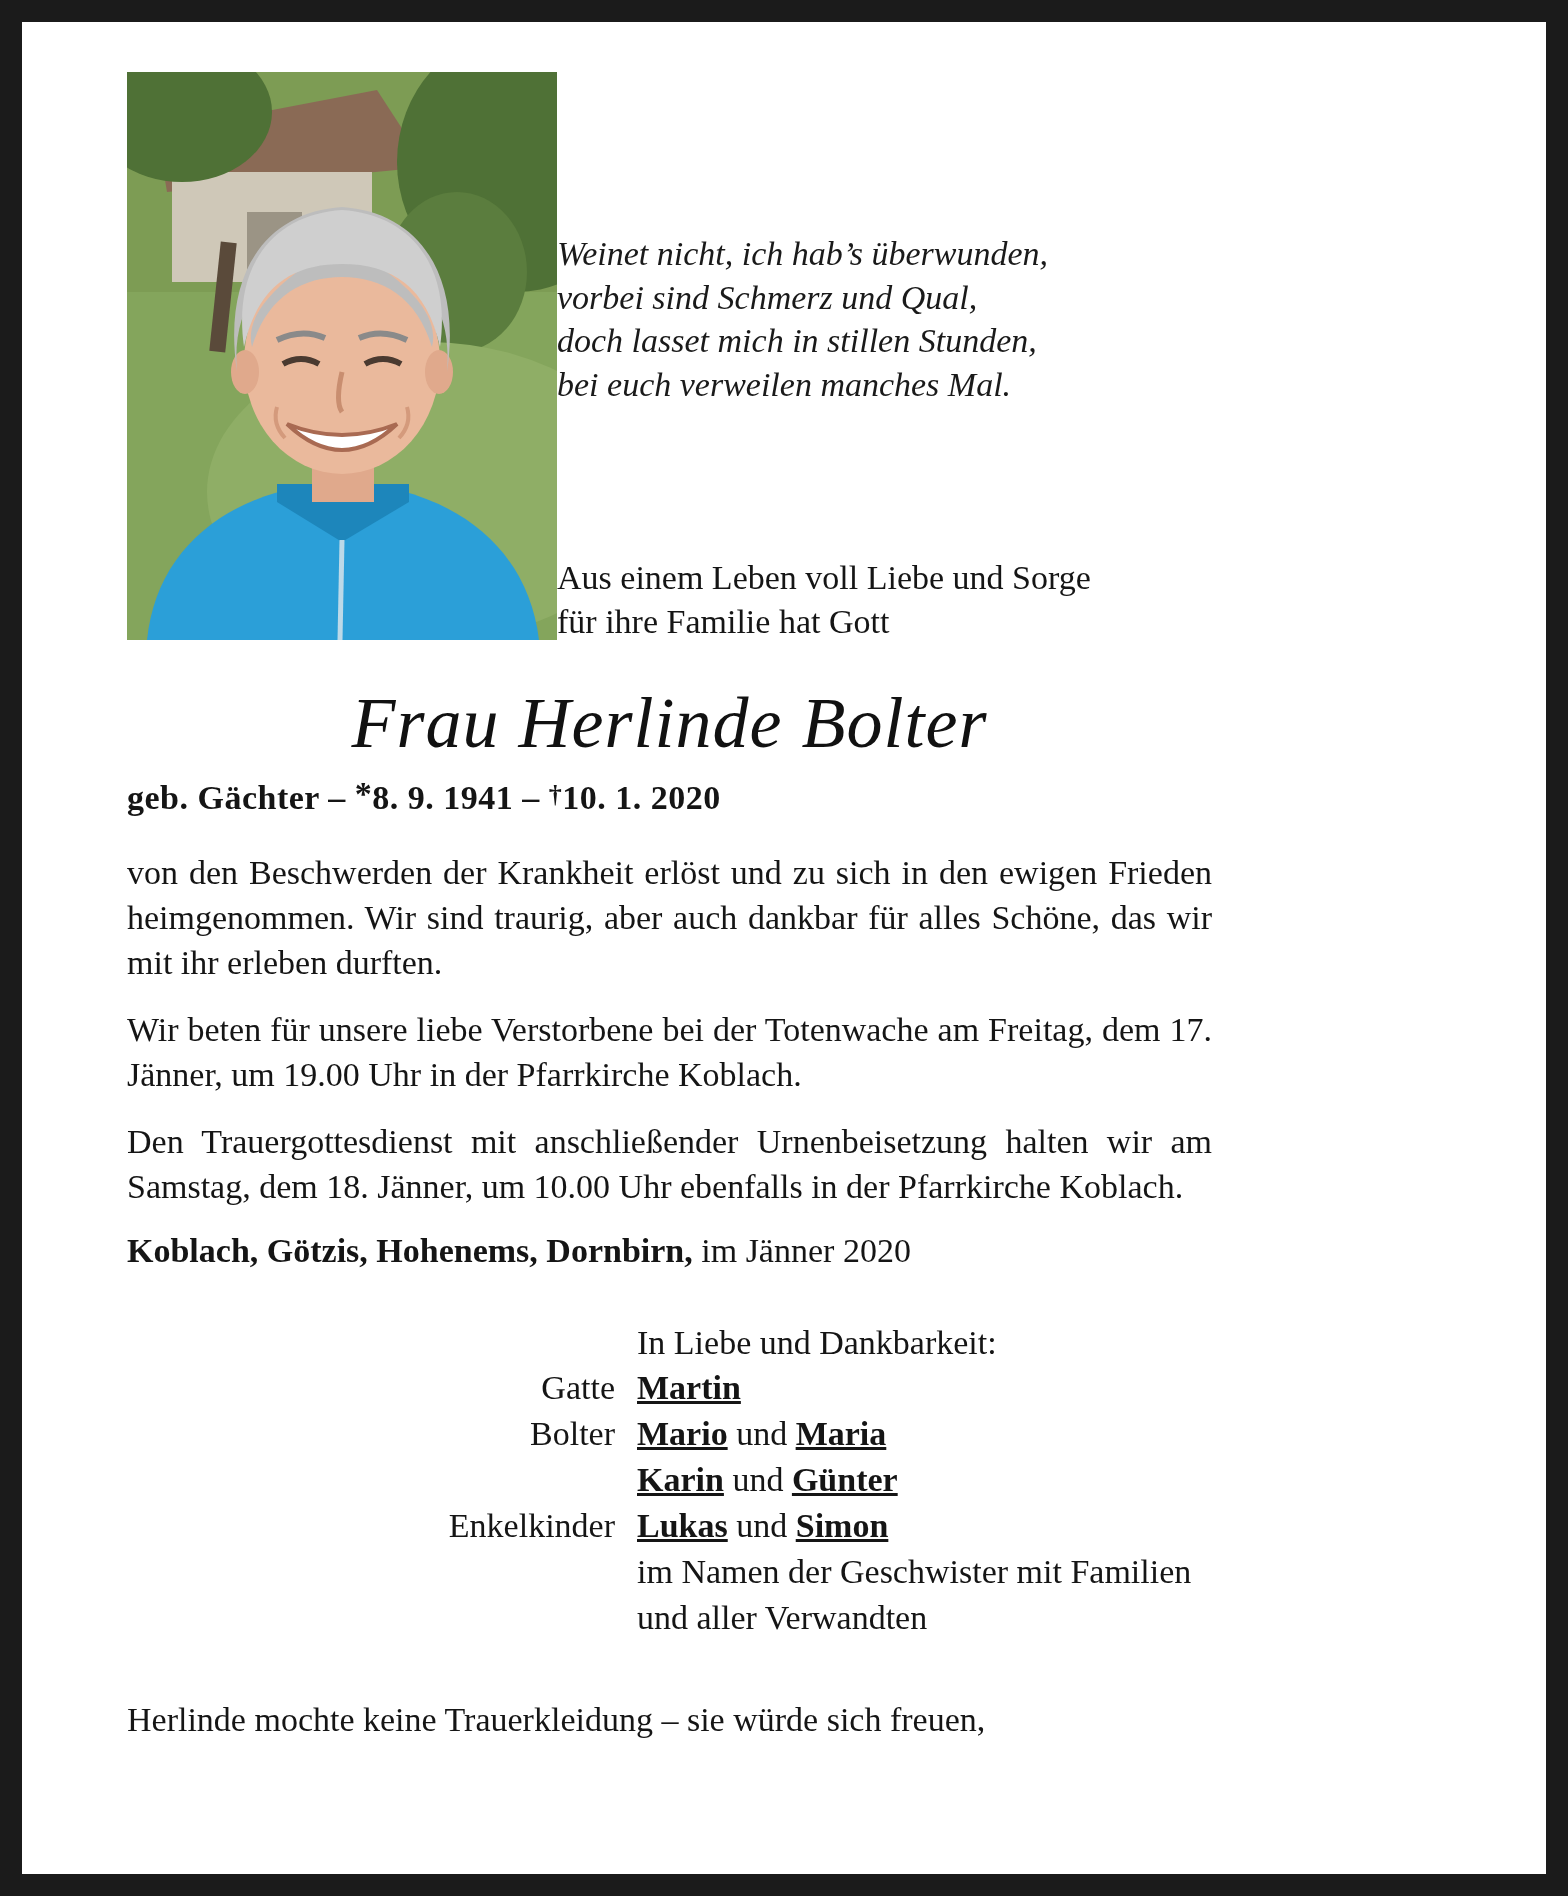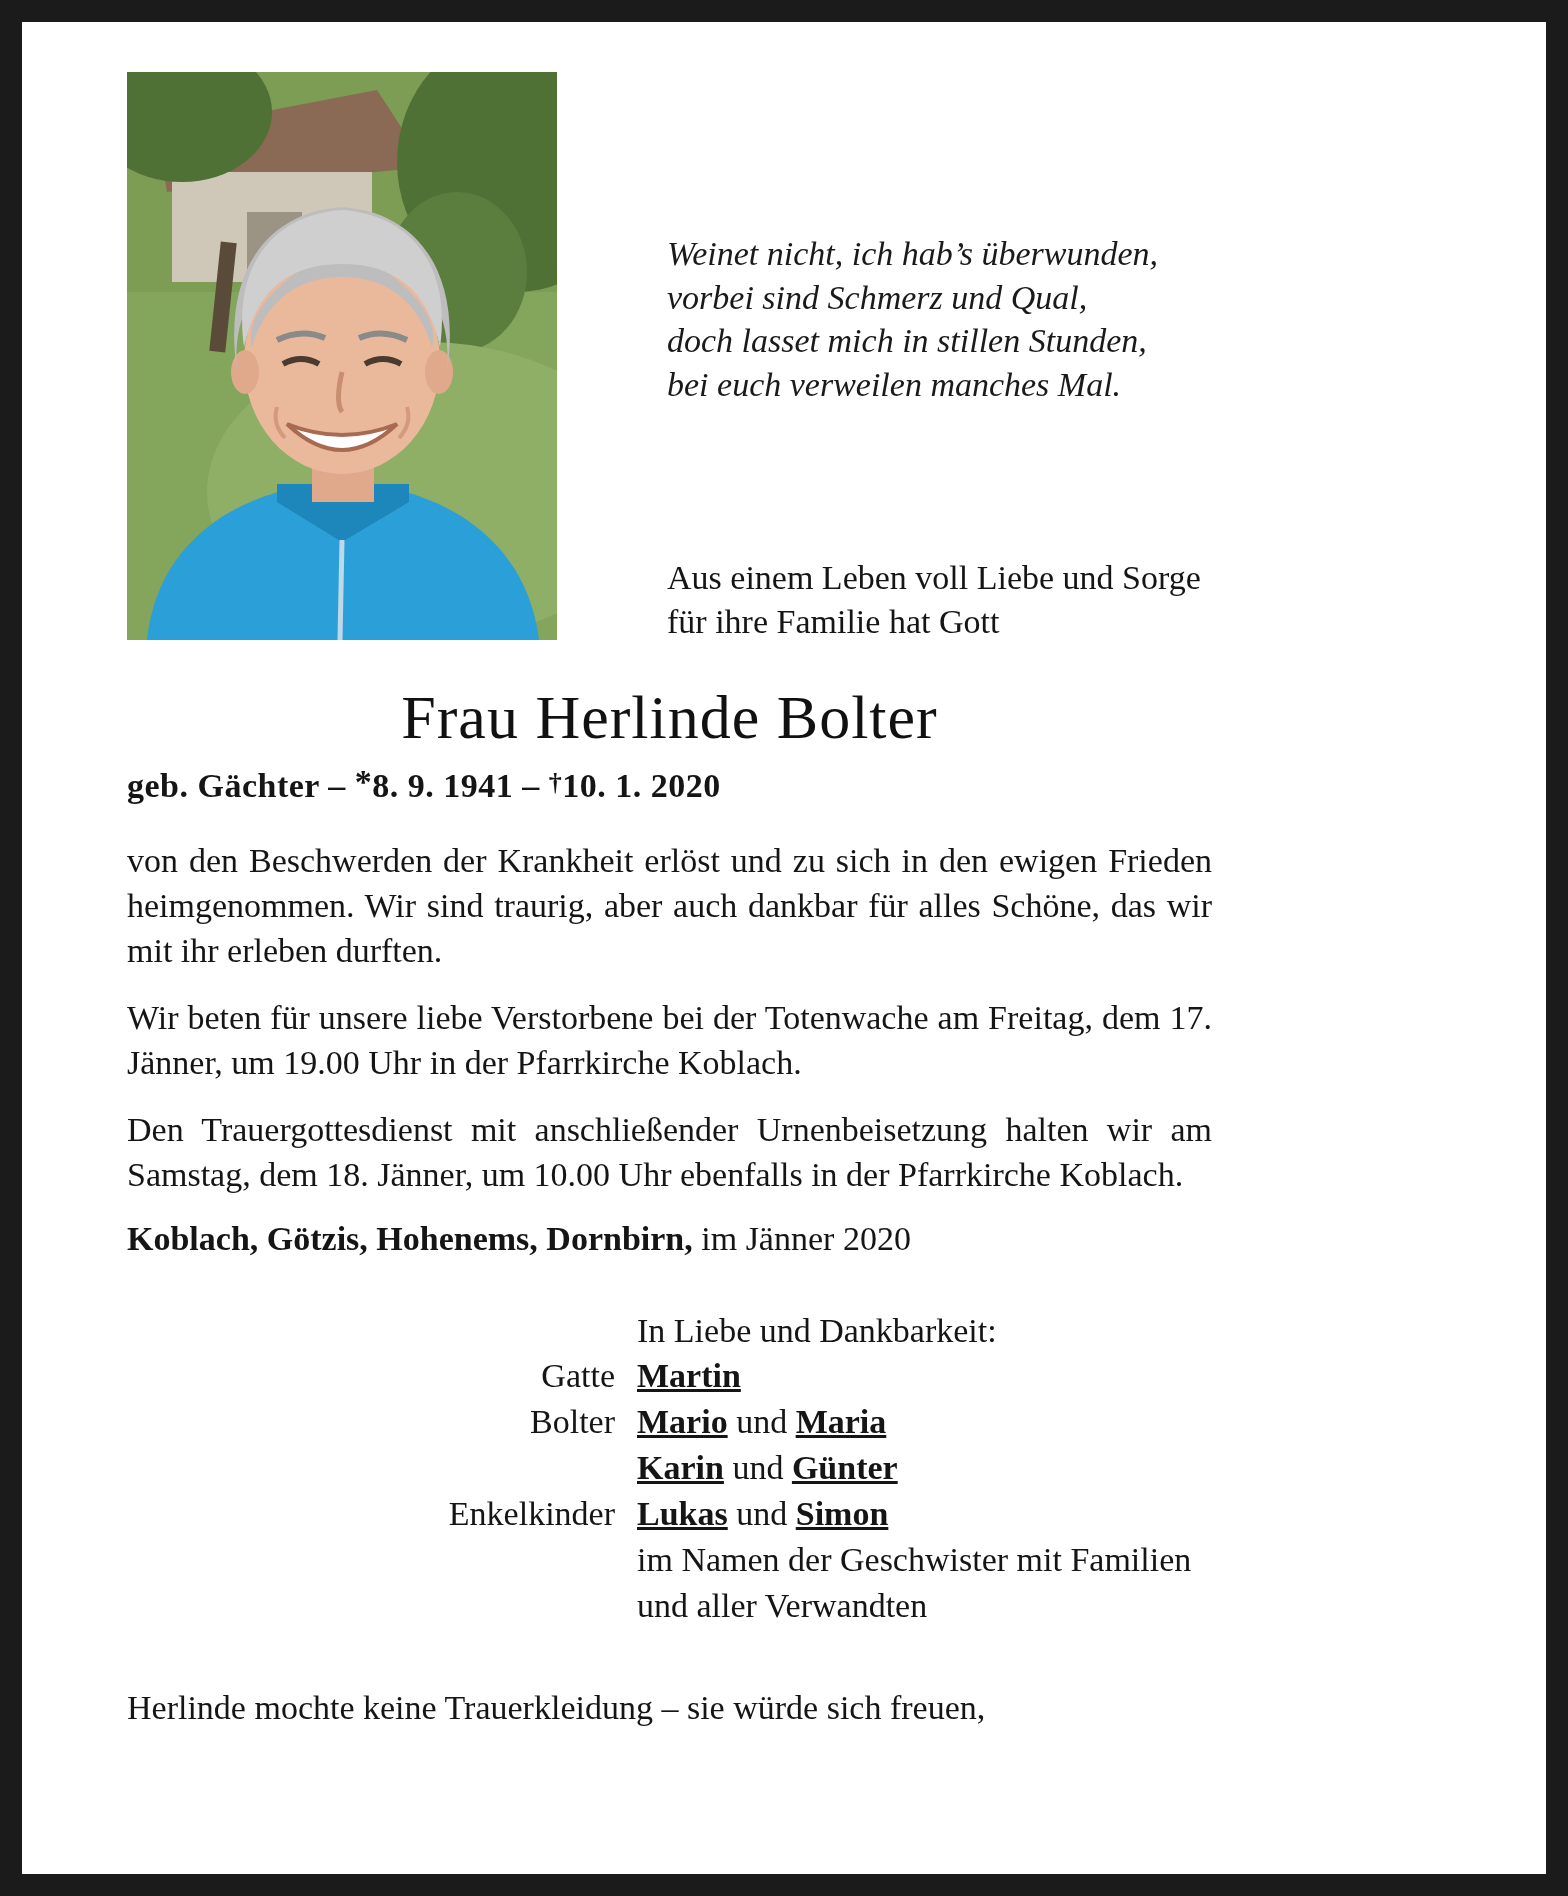--- a/index.html
+++ b/index.html
@@ -28,43 +28,43 @@
     align-items: flex-start;
   }
   .photo-wrap {
     width: 430px;
     height: 568px;
     flex: 0 0 auto;
     overflow: hidden;
   }
   .photo-wrap svg { display: block; }
   .top-right {
-    margin-left: 110px;
     padding-top: 160px;
     font-family: Liberation Serif, serif;
   }
   .poem {
     font-style: italic;
     font-size: 34px;
     line-height: 1.28;
     color: #1a1a1a;
   }
   .intro {
     margin-top: 150px;
     font-size: 34px;
     line-height: 1.3;
   }
   
   .title {
     margin: 38px 0 0 0;
-    font-size: 62px;
+    font-size: 72px;
     font-weight: normal;
     text-align: center;
     letter-spacing: 1px;
     color: #111;
+    font-style: italic;
   }
   .subtitle {
     margin-top: 14px;
     text-align: left;
     font-size: 34px;
     font-weight: bold;
     letter-spacing: 0.5px;
   }
   .subtitle .dagger { position: relative; top: -6px; font-size: 26px; }
   .subtitle .star { position: relative; top: -4px; }

